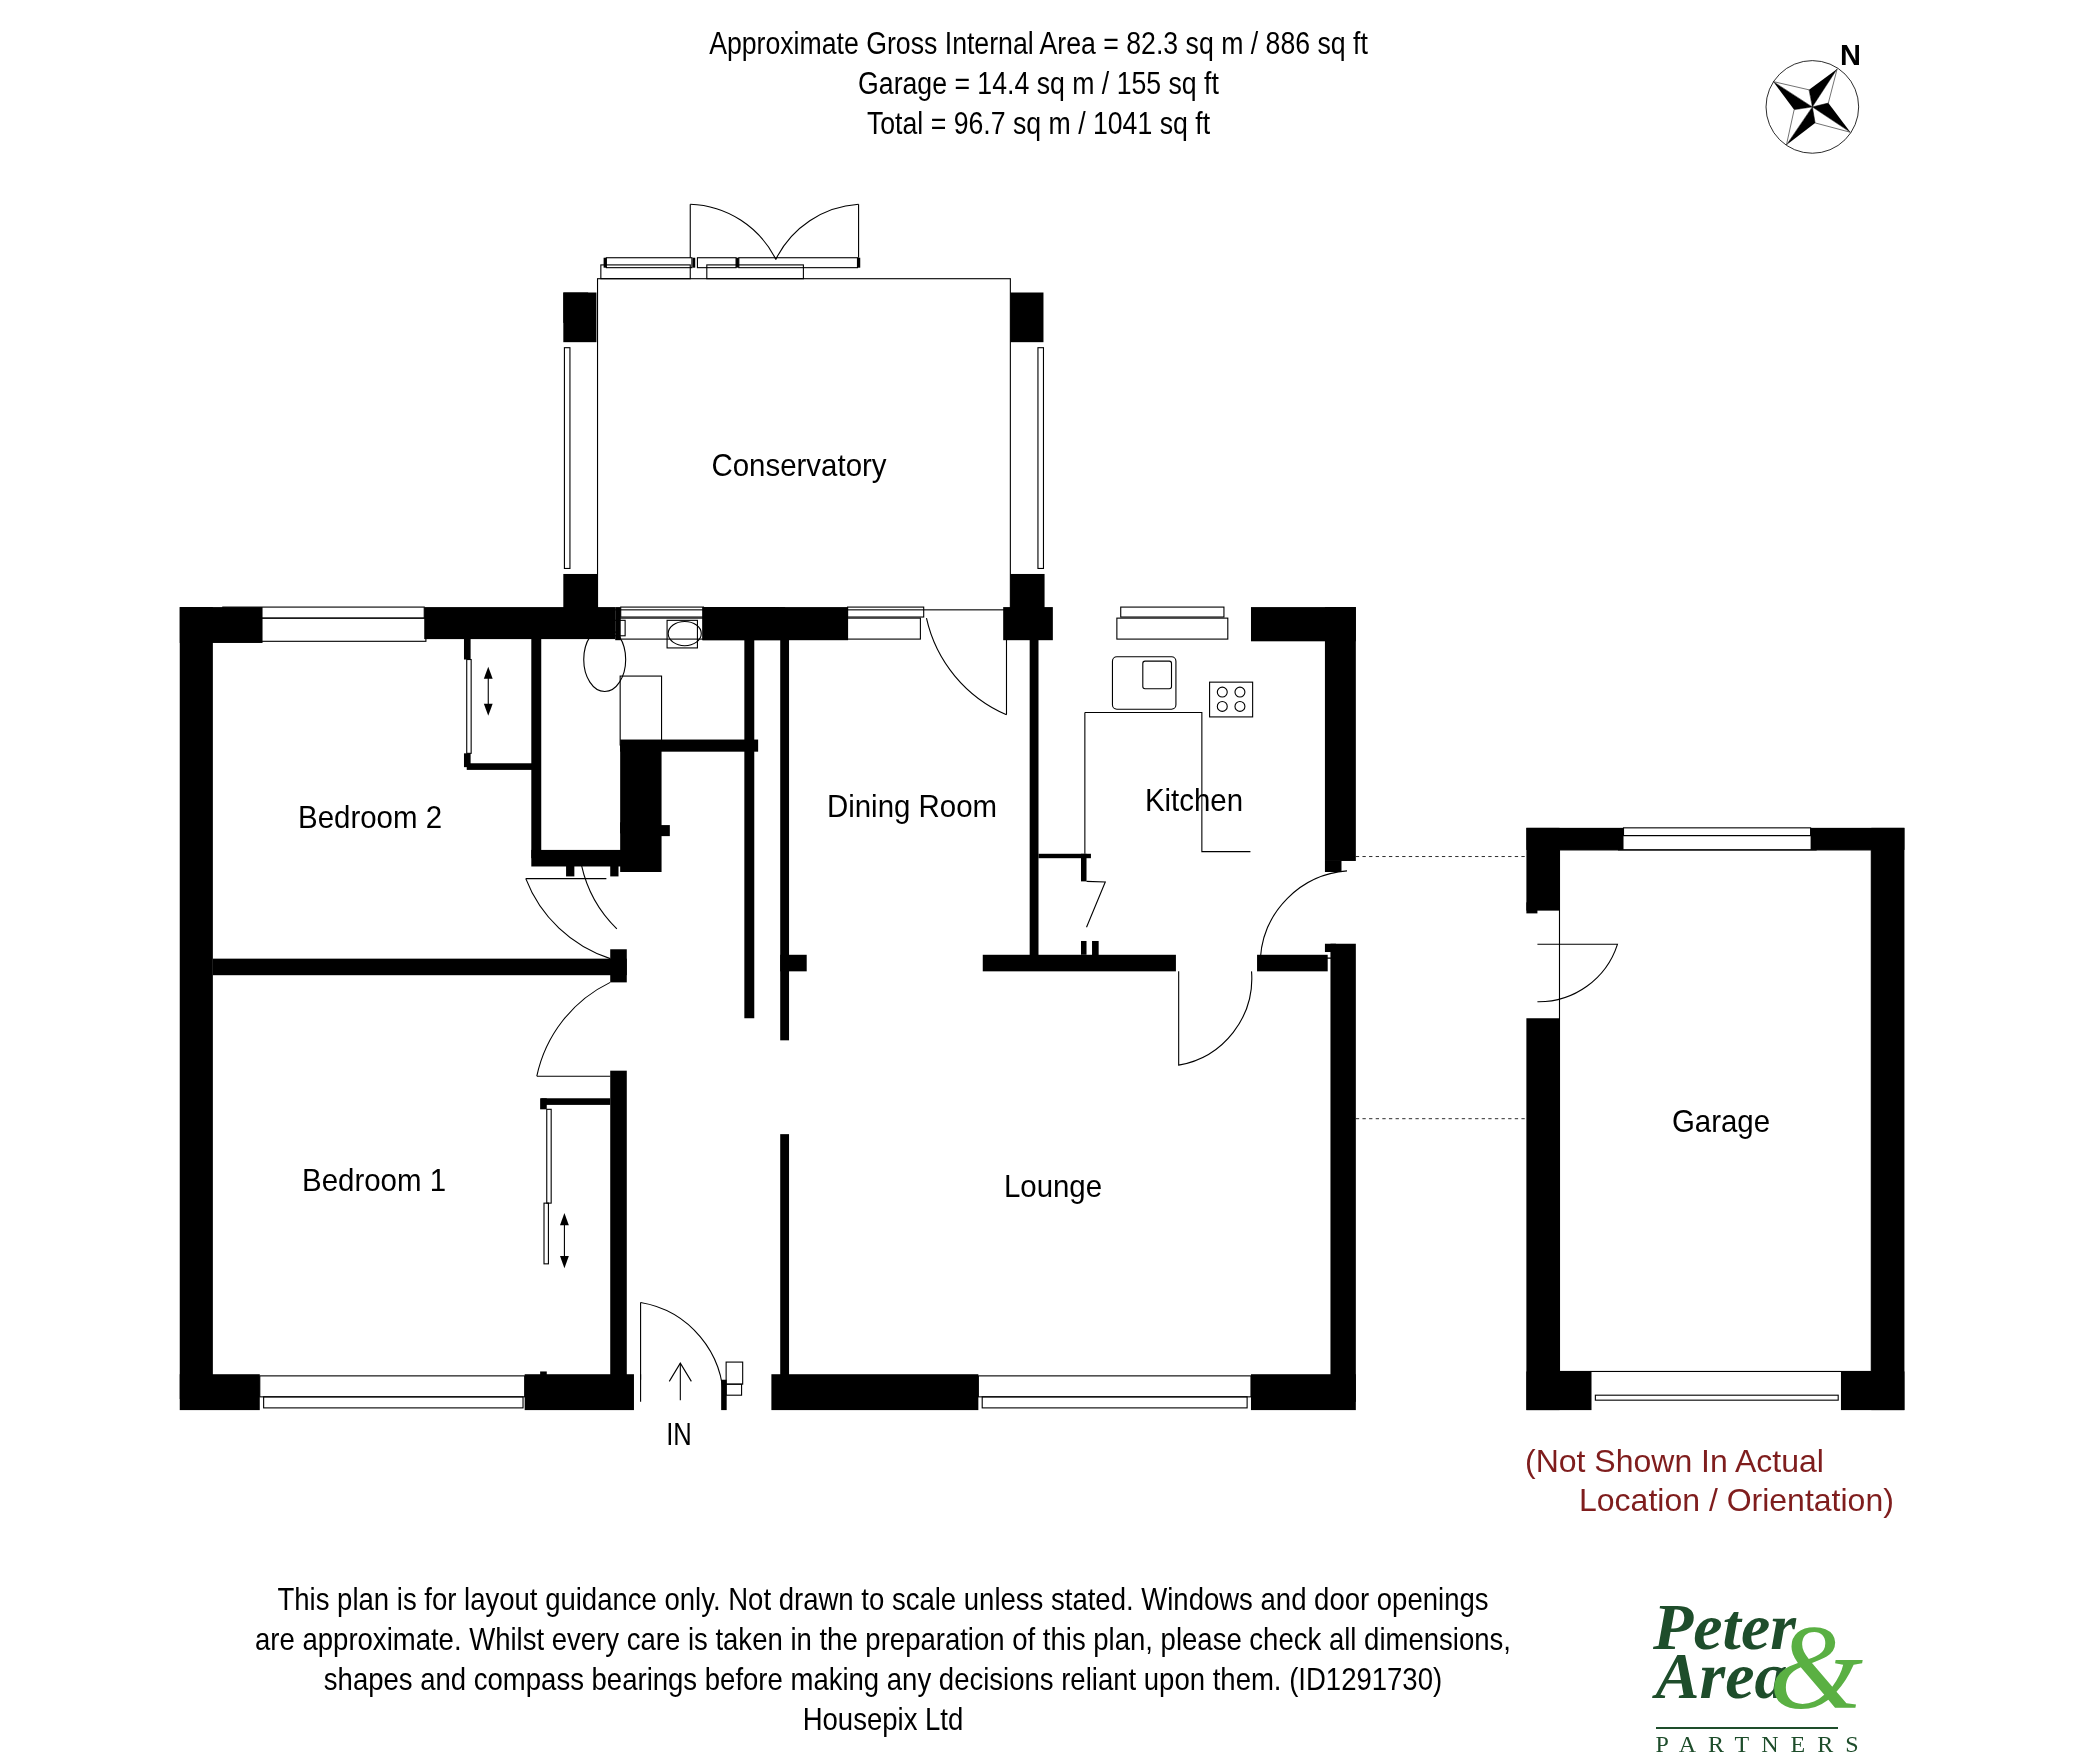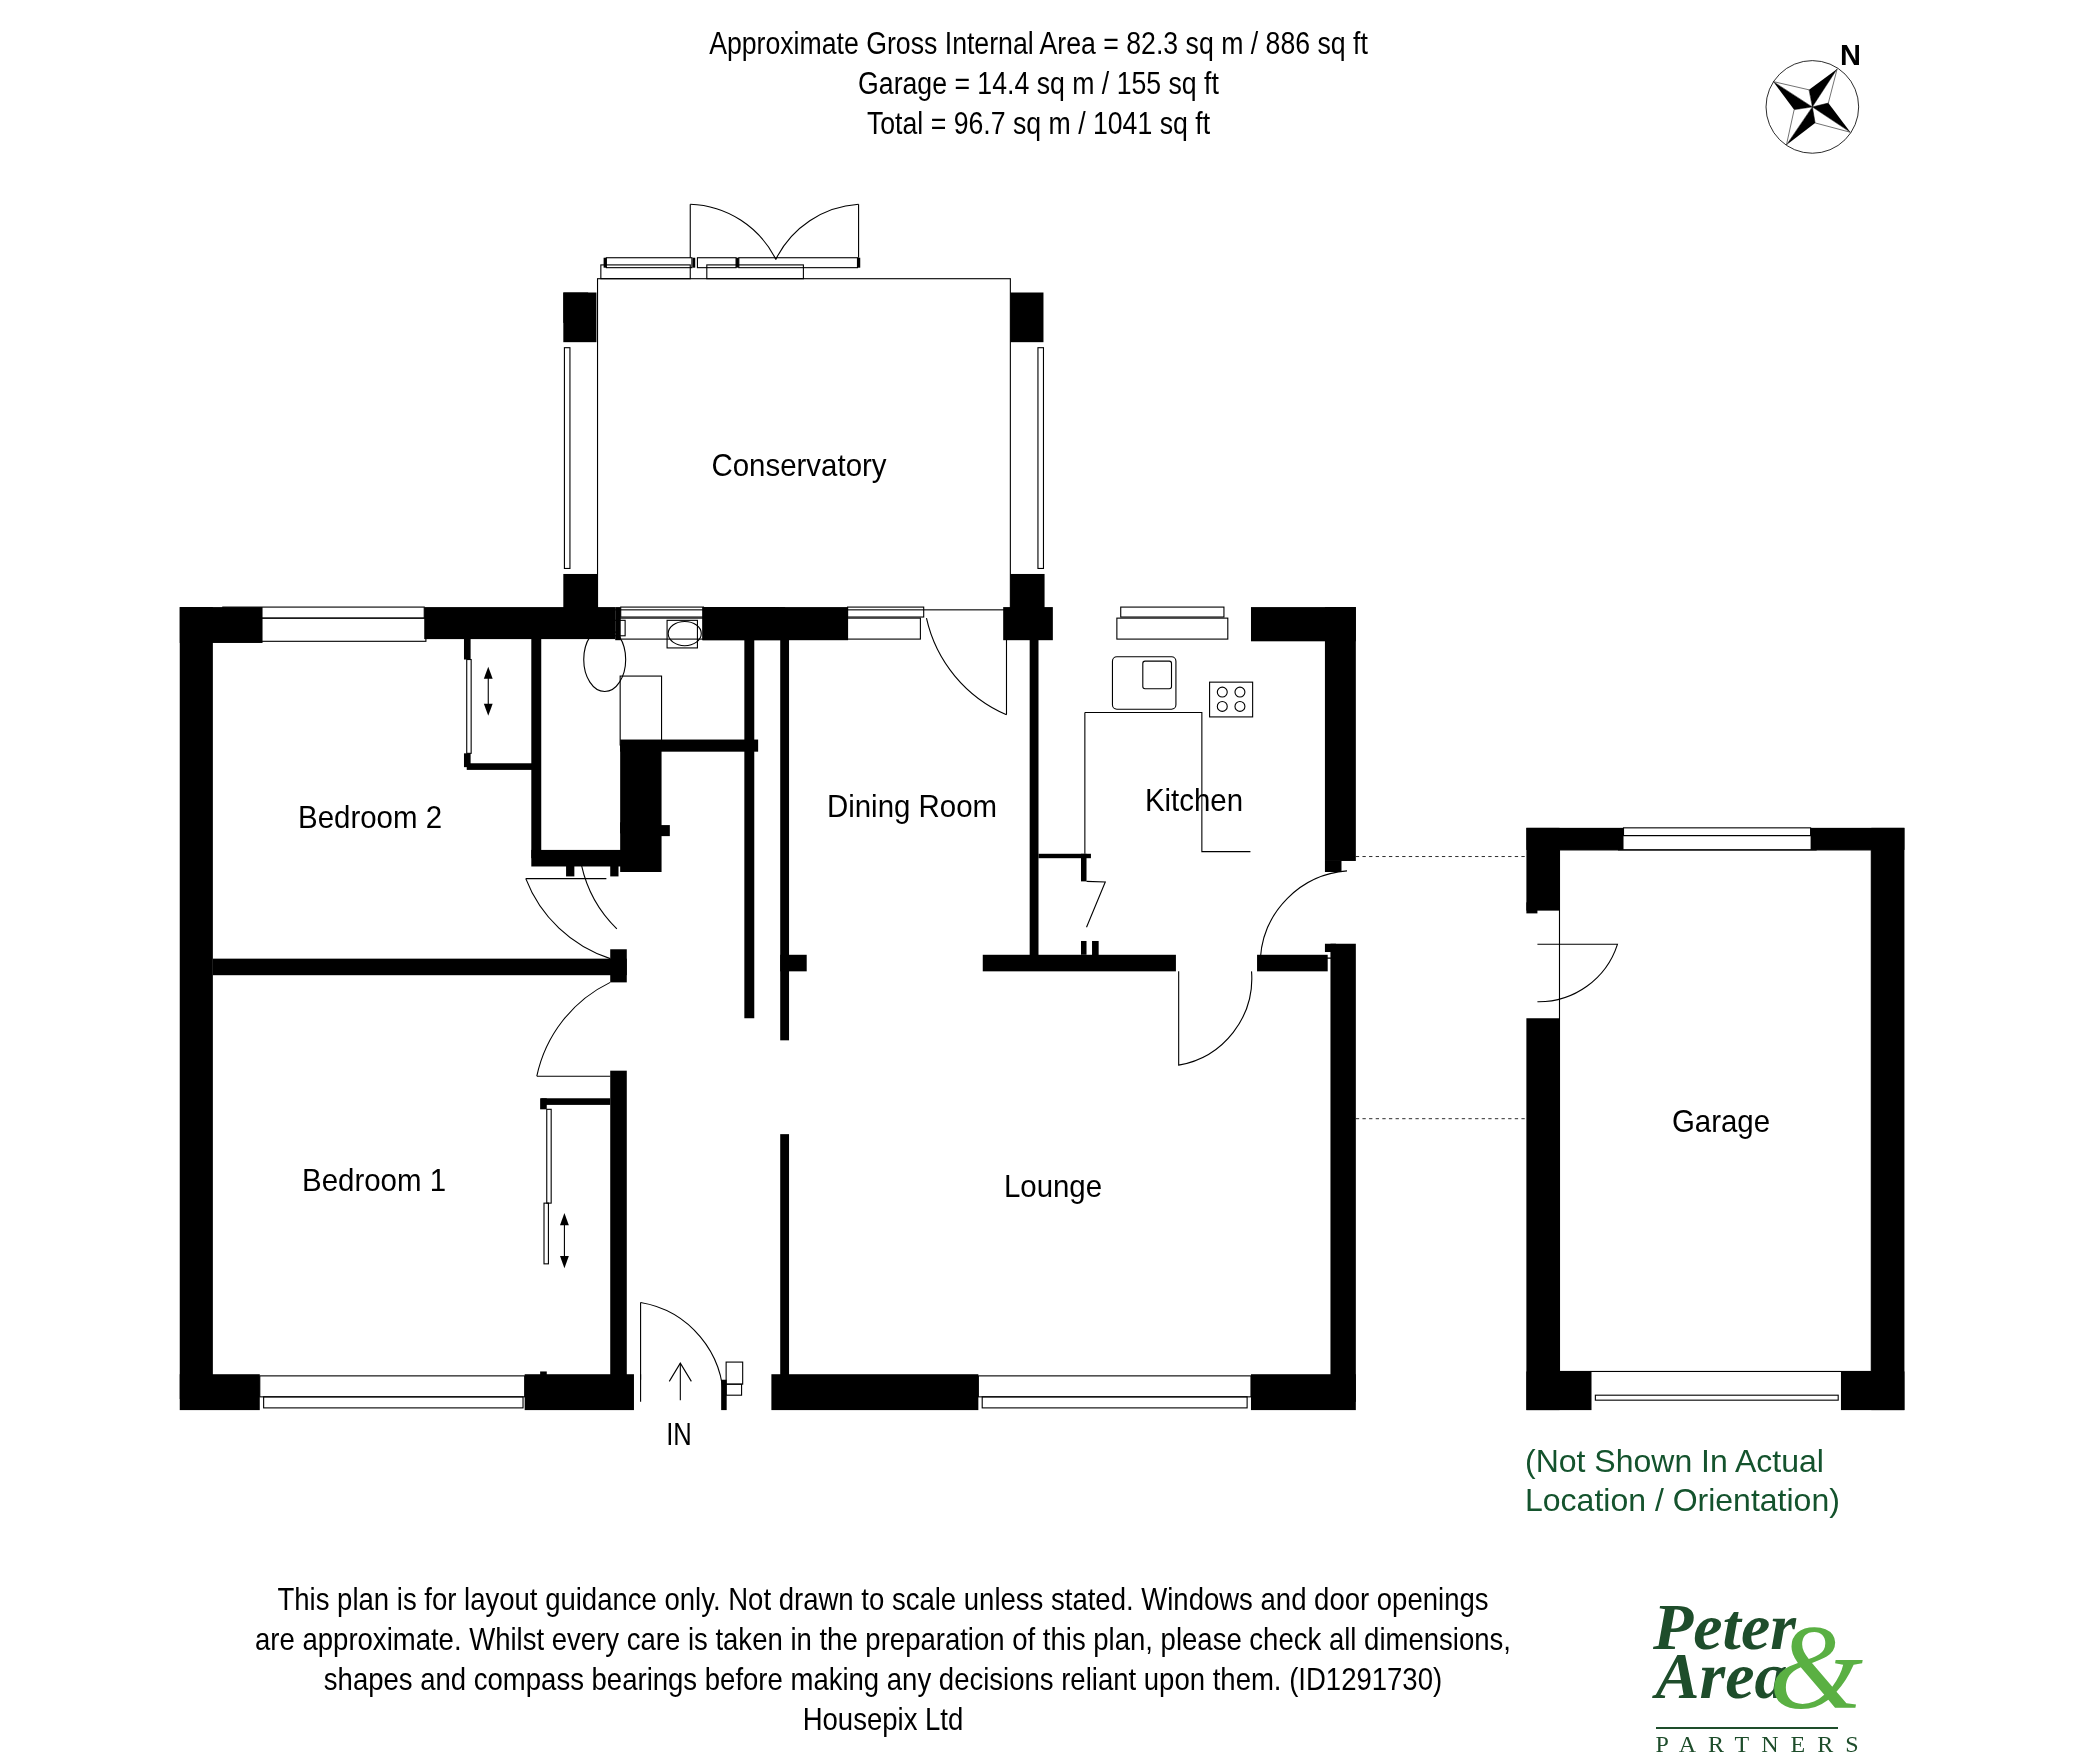--- a/index.html
+++ b/index.html
@@ -1,20 +1,20 @@
 <!DOCTYPE html>
 <html style="font-size:8.8px"><head>
 <meta charset="utf-8">
 <style>
   html,body{margin:0;padding:0;background:#fff;}
   body{width:2077px;height:1760px;position:relative;overflow:hidden;font-family:"Liberation Sans",sans-serif;}
   .hdr{position:absolute;left:0;width:2077px;text-align:center;font-size:31px;line-height:40px;color:#000;transform:scaleX(0.86);}
   #plan{position:absolute;left:0;top:0;}
   .room-label{position:absolute;font-size:32px;color:#000;white-space:nowrap;transform:translate(-50%,-50%) scaleX(0.92);}
-  .note{position:absolute;font-size:32px;line-height:41px;color:#14532d;white-space:nowrap;}
+  .note{position:absolute;font-size:32px;line-height:41px;color:#7f1d1d;white-space:nowrap;}
   .disclaimer{position:absolute;left:110px;width:1546px;top:1579px;text-align:center;font-size:32px;line-height:40px;color:#000;transform:scaleX(0.86);transform-origin:center top;}
   .logo{position:absolute;left:1650px;top:1590px;width:204px;height:155px;}
   .logo .l1,.logo .l2{position:absolute;font-family:"Liberation Serif",serif;font-style:italic;font-weight:bold;color:#1e4d2b;font-size:66px;line-height:61px;}
   .logo .amp{position:absolute;font-family:"Liberation Serif",serif;font-style:italic;color:#5ab043;font-size:121px;line-height:110px;}
   .logo .partners{position:absolute;font-family:"Liberation Serif",serif;color:#1e4d2b;font-size:24px;letter-spacing:12px;}
   .logo .est{position:absolute;font-family:"Liberation Serif",serif;font-weight:bold;color:#5ab043;font-size:22px;}
   .logo .rule{position:absolute;height:1.7px;background:#1e4d2b;}
   .compass-n{position:absolute;font-weight:bold;font-size:29px;}
   .in-label{position:absolute;font-size:32px;transform:scaleX(0.8);}
 </style>
@@ -246,21 +246,21 @@
 <div class="room-label" style="left:370px;top:817px;">Bedroom 2</div>
 <div class="room-label" style="left:912px;top:806px;">Dining Room</div>
 <div class="room-label" style="left:1194px;top:800px;">Kitchen</div>
 <div class="room-label" style="left:374px;top:1180px;">Bedroom 1</div>
 <div class="room-label" style="left:1053px;top:1186px;">Lounge</div>
 <div class="room-label" style="left:1721px;top:1121px;">Garage</div>
 
 <div class="in-label" style="left:663px;top:1416px;">IN</div>
 
 <div class="note" style="left:1525px;top:1441px;">(Not Shown In Actual</div>
-<div class="note" style="left:1525px;top:1480px;">Location / Orientation)</div>
+<div class="note" style="left:1579px;top:1480px;">Location / Orientation)</div>
 
 <div class="disclaimer">
   <div>This plan is for layout guidance only. Not drawn to scale unless stated. Windows and door openings</div>
   <div>are approximate. Whilst every care is taken in the preparation of this plan, please check all dimensions,</div>
   <div>shapes and compass bearings before making any decisions reliant upon them. (ID1291730)</div>
   <div>Housepix Ltd</div>
 </div>
 
 <div class="logo">
   <div class="l1" style="left:3px;top:5.5px;">Peter</div>

